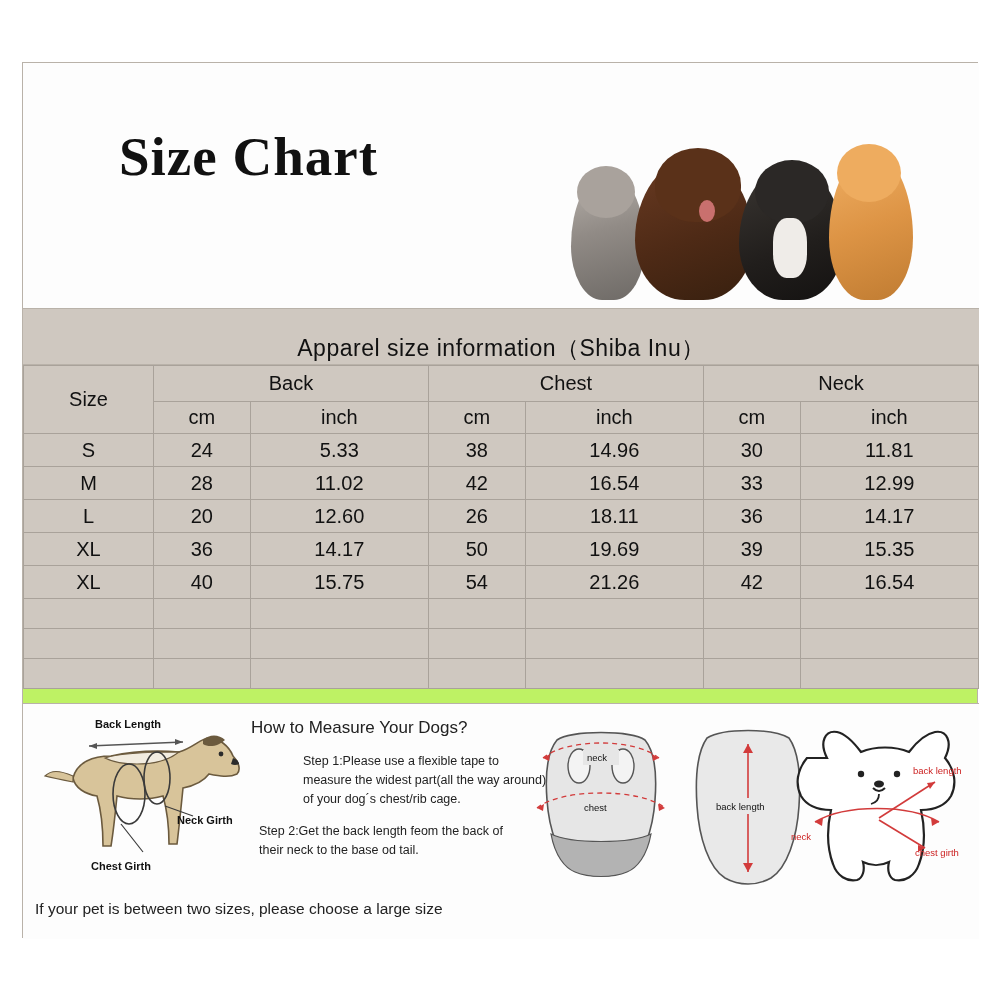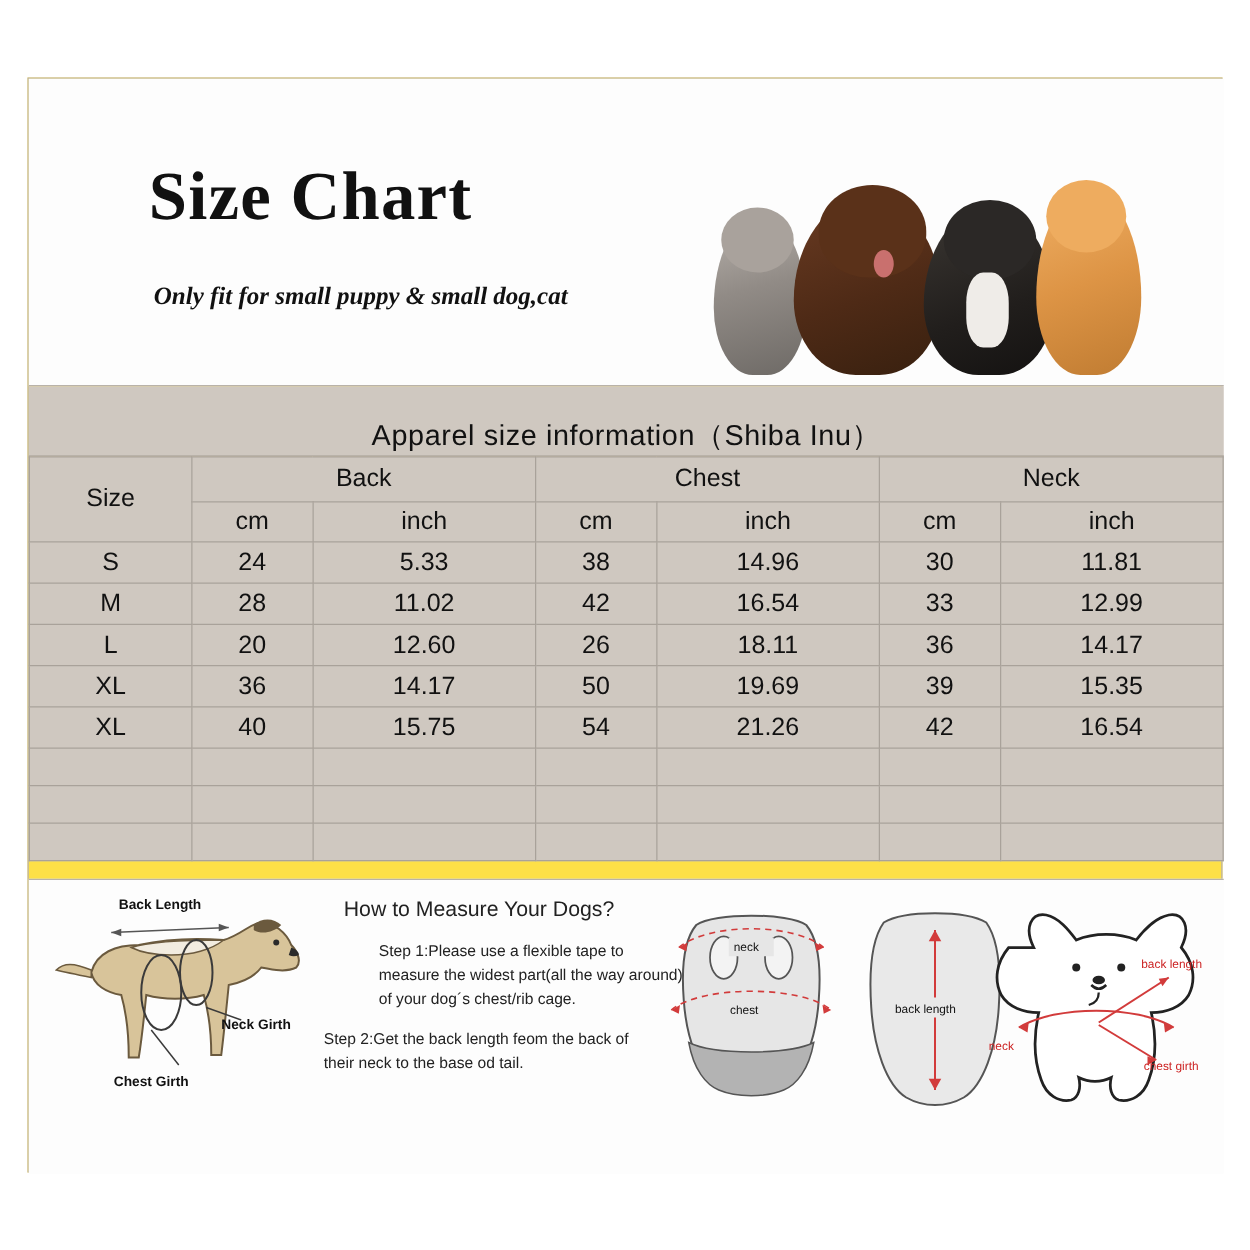--- a/index.html
+++ b/index.html
@@ -12,21 +12,21 @@
   #page {
     position: relative;
     width: 1000px; height: 1000px;
     background: #ffffff;
     overflow: hidden;
   }
   .sheet {
     position: absolute;
     left: 22px; top: 62px;
     width: 956px; height: 876px;
-    background: #fde047;
+    background: #bef264;
     border: 1px solid #b9b2a9;
   }
   
   .header {
     position: absolute;
     left: 0; top: 0;
     width: 956px; height: 246px;
     background: #fdfdfd;
     border-bottom: 1px solid #b9b2a9;
     overflow: hidden;
@@ -120,21 +120,21 @@
   
   .measure {
     position: absolute;
     left: 0; top: 640px;
     width: 956px; height: 236px;
     background: #fdfdfd;
     border-top: 1px solid #b9b2a9;
   }
   .m-title {
     position: absolute;
-    left: 252px; top: 14px;
+    left: 228px; top: 14px;
     font-size: 17px; color: #222; text-align: right;
   }
   .m-step {
     position: absolute;
     left: 236px;
     width: 248px;
     font-size: 12.5px;
     line-height: 19px;
     color: #222;
   }
@@ -159,21 +159,20 @@
   .tinyred { font-size: 9.5px; fill: #c22; }
 </style>
 </head>
 <body>
 
 <div id="page">
   <div class="sheet">
 
     <div class="header">
       <div class="title">Size Chart</div>
-      <div class="subtitle">Only fit for  small puppy &amp; small dog,cat</div>
 
       <div class="pets">
         <div class="pet kitten-grey">
           <div class="head"></div>
         </div>
         <div class="pet pup-brown">
           <div class="head"></div>
             <div class="tongue"></div>
         </div>
         <div class="pet pup-black">
@@ -309,20 +308,21 @@
           <path d="M88 112 L110 140" stroke="#3a3a3a" stroke-width="1.2"></path>
         </svg>
         <div class="lbl lbl-back">Back Length</div>
         <div class="lbl lbl-neck">Neck Girth</div>
         <div class="lbl lbl-chest">Chest Girth</div>
       </div>
 
       <div class="m-title">How to Measure Your Dogs?</div>
       <div class="m-step m-step1">Step 1:Please use a flexible tape to measure the widest part(all the way around) of your dog´s chest/rib cage.</div>
       <div class="m-step m-step2">Step 2:Get the back length feom the back of their neck to the base od tail.</div>
+      <div class="m-note">If your pet is between two sizes, please choose a large size</div>
 
       <div class="vest" style="left:504px; top:18px;">
         <svg width="148" height="160" viewBox="0 0 148 160">
           <path d="M30 18 C44 8 104 8 118 18 C128 30 130 52 128 78
                    C126 108 116 136 100 148 C86 156 62 156 48 148
                    C32 136 22 108 20 78 C18 52 20 30 30 18 Z" fill="#e6e6e6" stroke="#555" stroke-width="1.6"></path>
           <path d="M24 112 C44 122 104 122 124 112 C120 134 110 146 100 150 C86 156 62 156 48 150 C38 146 28 134 24 112 Z" fill="#b3b3b3" stroke="#555" stroke-width="1.2"></path>
           <ellipse cx="52" cy="44" rx="11" ry="17" fill="#f3f3f3" stroke="#555" stroke-width="1.4"></ellipse>
           <ellipse cx="96" cy="44" rx="11" ry="17" fill="#f3f3f3" stroke="#555" stroke-width="1.4"></ellipse>
           <path d="M16 36 C40 16 108 16 132 36" fill="none" stroke="#d23b3b" stroke-width="1.3" stroke-dasharray="5 4"></path>

